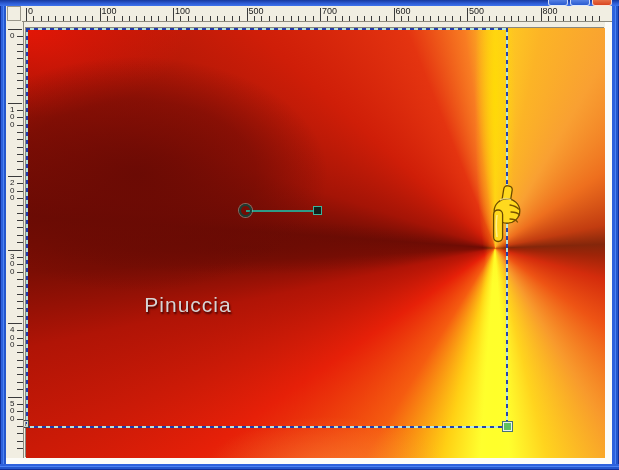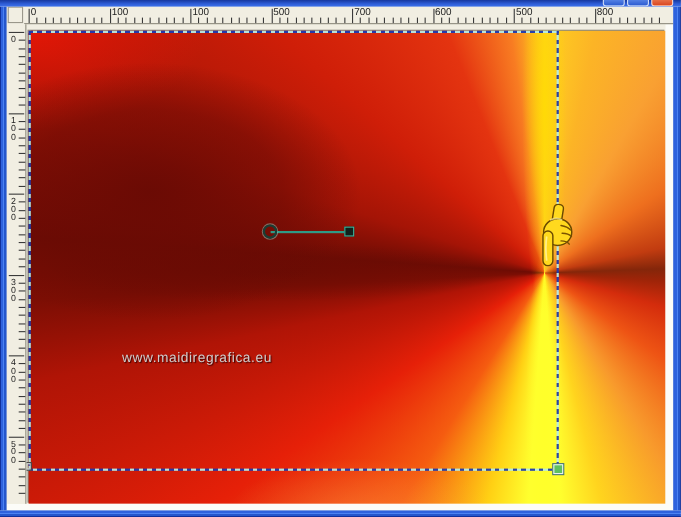--- a/index.html
+++ b/index.html
@@ -261,21 +261,21 @@
       <div class="tick" style="top: 389.2px; height: 1px; left: 10px; width: 6px;"></div>
       <div class="tick" style="top: 396.55px; height: 1px; left: 10px; width: 6px;"></div>
       <div class="tick" style="top: 403.9px; height: 1px; left: 10px; width: 6px;"></div>
       <div class="tick" style="top: 411.25px; height: 1px; left: 10px; width: 6px;"></div>
       <div class="tick" style="top: 418.6px; height: 1px; left: 10px; width: 6px;"></div>
       <div class="tick" style="top: 425.95px; height: 1px; left: 10px; width: 6px;"></div>
     </div>
 
   <div class="canvas">
 
-    <div class="wm-url">www.maidiregrafica.eu</div>
+    <div class="wm-title">Pinuccia</div>
 
     <div class="ant-h" style="left:0;top:0;width:482px"></div>
     <div class="ant-v" style="left:0;top:0;height:400px"></div>
     <div class="ant-v" style="left:480px;top:0;height:400px"></div>
     <div class="ant-h" style="left:0;top:398px;width:482px"></div>
     <div class="handle-br"></div>
     <div class="handle-bl"></div>
 
     <div class="arm-line"></div>
     <div class="arm-circle"></div>

